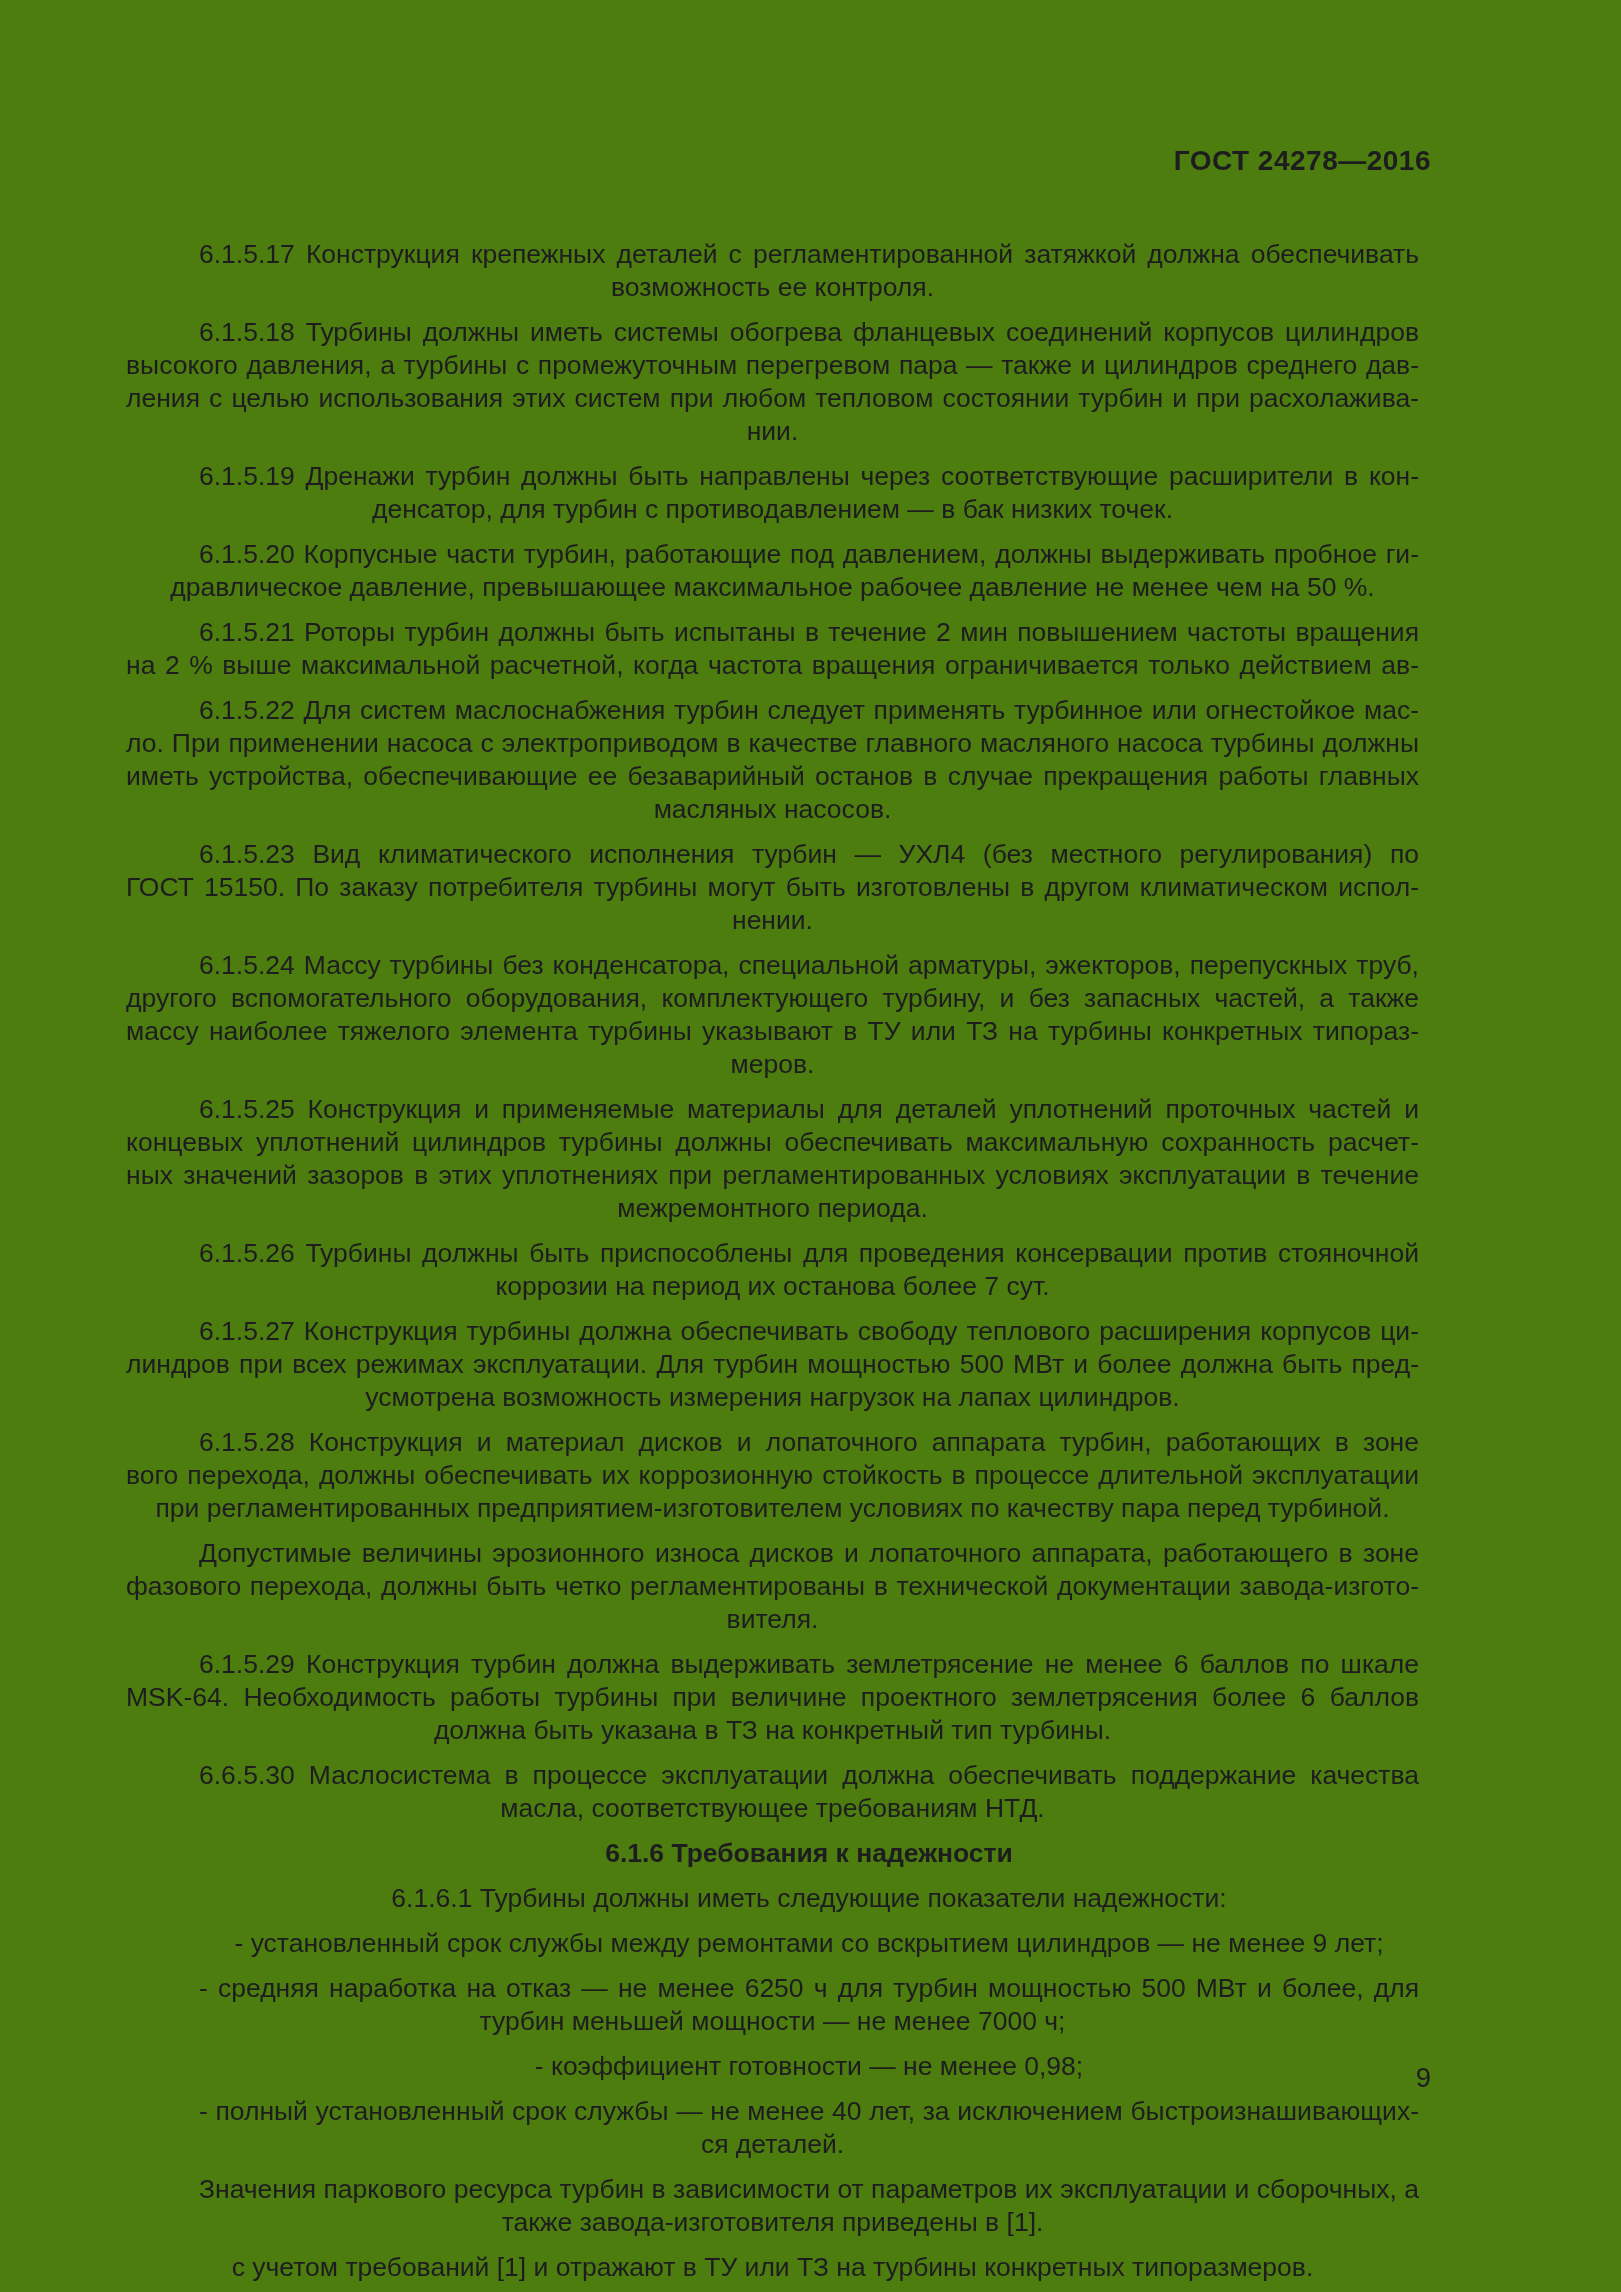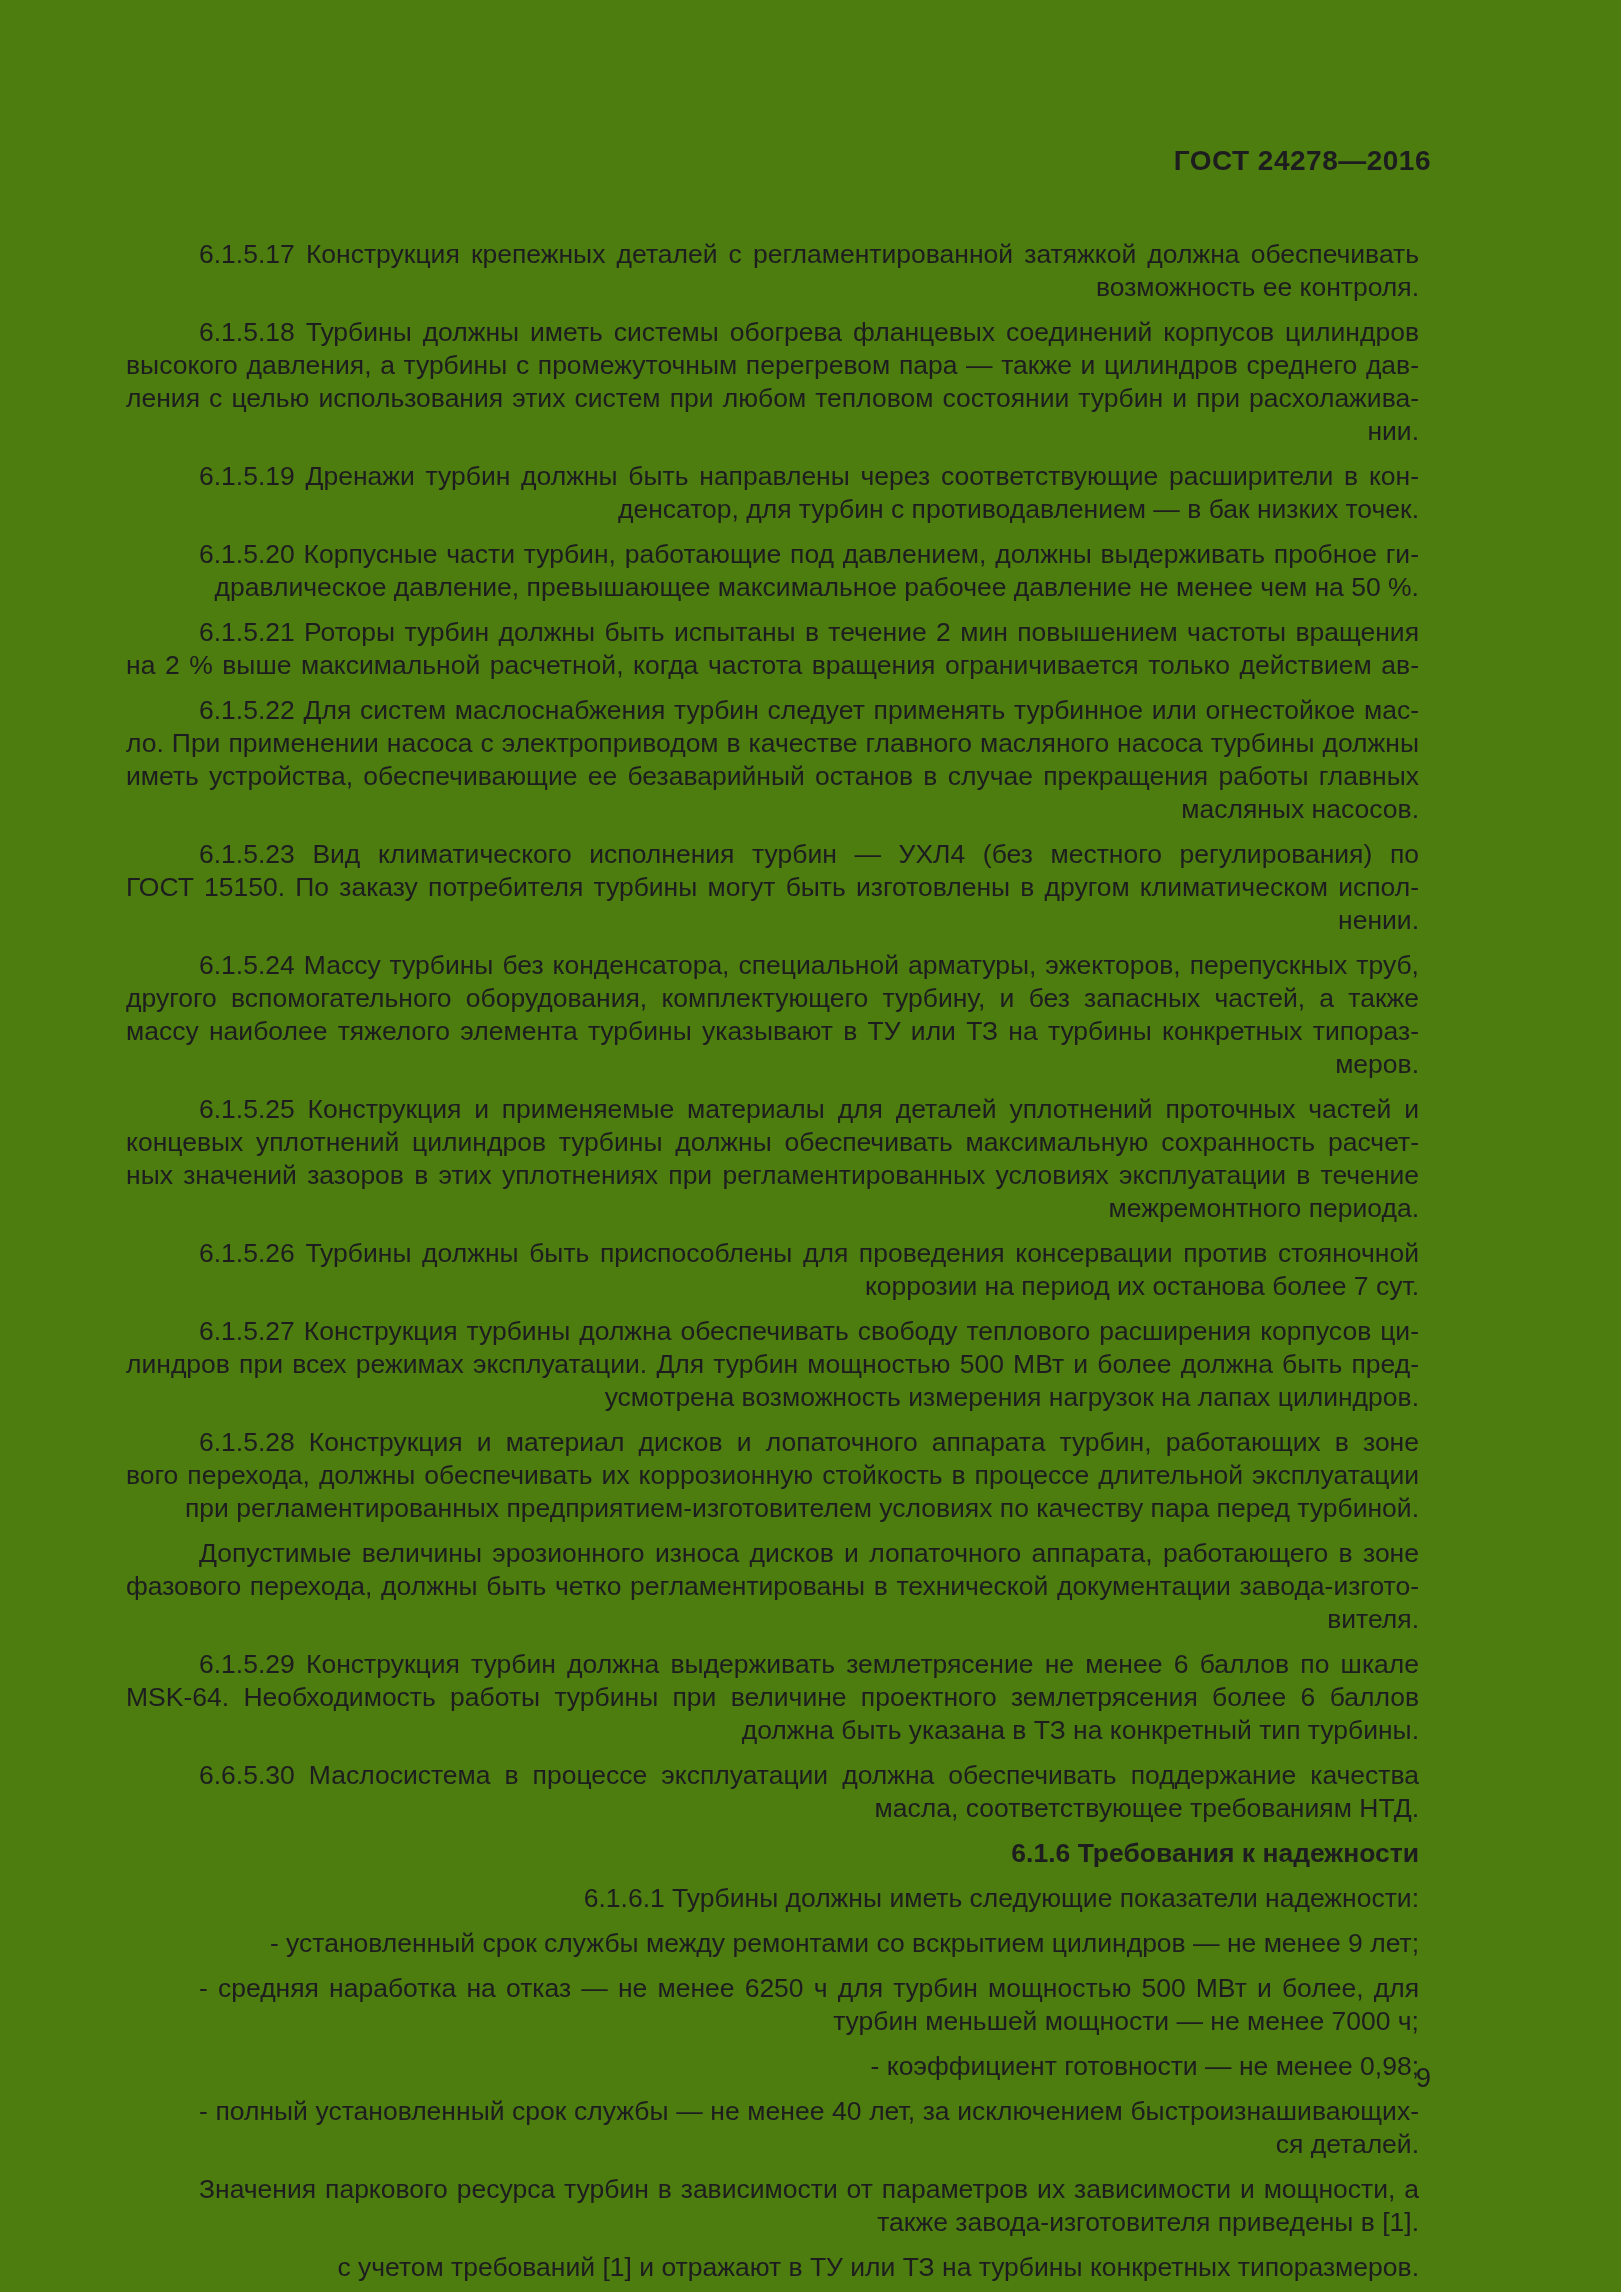--- a/index.html
+++ b/index.html
@@ -30,21 +30,21 @@
     left: 114px;
     width: 1317px;
   }
   .para { margin: 12px; padding: 0; }
   .para.bold .line { font-weight: 700; }
   .line {
     height: 33px;
     line-height: 33px;
     font-size: 26.5px;
     overflow: hidden;
-    text-align: right;
+    text-align: center;
     white-space: normal;
   }
   .line.fill {
     text-align: justify;
     text-align-last: justify;
   }
   .line.first { text-indent: 73px; }
   .doc-footer {
     position: absolute;
     top: 2062px;
@@ -149,21 +149,21 @@
         <div class="line">турбин меньшей мощности — не менее 7000 ч;</div>
       </div>
       <div class="para">
         <div class="line first">- коэффициент готовности — не менее 0,98;</div>
       </div>
       <div class="para">
         <div class="line first fill">- полный установленный срок службы — не менее 40 лет, за исключением быстроизнашивающих-</div>
         <div class="line">ся деталей.</div>
       </div>
       <div class="para">
-        <div class="line first fill">Значения паркового ресурса турбин в зависимости от параметров их зависимости и мощности, а</div>
+        <div class="line first fill">Значения паркового ресурса турбин в зависимости от параметров их эксплуатации и сборочных, а</div>
         <div class="line">также завода-изготовителя приведены в [1].</div>
       </div>
       <div class="para">
         <div class="line">с учетом требований [1] и отражают в ТУ или ТЗ на турбины конкретных типоразмеров.</div>
       </div>
     </div>
   <div class="doc-footer">
     <span>9</span>
   </div>
 </div>

